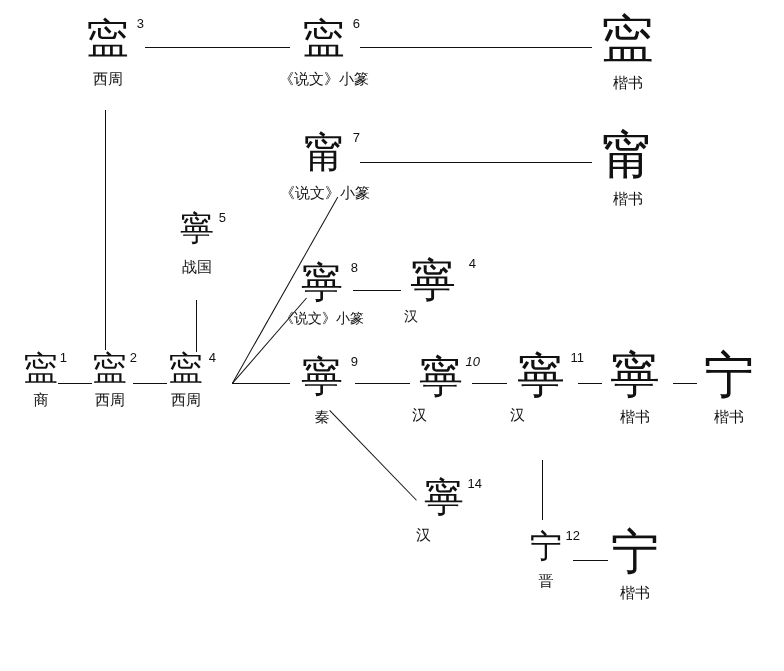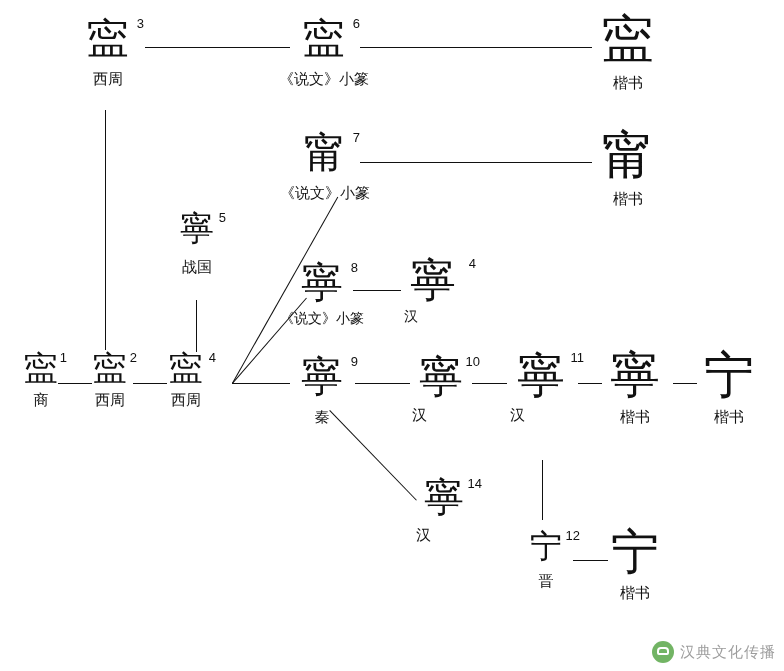--- a/index.html
+++ b/index.html
@@ -209,21 +209,21 @@
   </div>
 
   <div class="node" style="left:294px; top:356px; width:56px;">
     <span class="glyph g-seal">寧</span>
     <span class="idx" style="top:-2px; right:-8px;">9</span>
     <div class="caption" style="margin-top:10px;">秦</div>
   </div>
 
   <div class="node" style="left:412px; top:356px; width:58px;">
     <span class="glyph g-seal" style="font-size:44px;">寧</span>
-    <span class="idx" style="top:-2px; right:-10px;">10</span>
+    <span class="idx" style="top:-2px; right:-10px;font-style:italic;">10</span>
     <div class="caption" style="margin-top:6px; text-align:left;">汉</div>
   </div>
 
   <div class="node" style="left:510px; top:352px; width:62px;">
     <span class="glyph g-kai" style="font-size:48px;">寧</span>
     <span class="idx" style="top:-2px; right:-12px;">11</span>
     <div class="caption" style="margin-top:6px; text-align:left;">汉</div>
   </div>
 
   <div class="node" style="left:604px; top:350px; width:62px;">
@@ -246,18 +246,14 @@
     <span class="glyph g-small" style="font-size:32px;">宁</span>
     <span class="idx" style="top:-2px; right:-6px;">12</span>
     <div class="caption" style="margin-top:10px;">晋</div>
   </div>
 
   <div class="node" style="left:604px; top:528px; width:62px;">
     <span class="glyph g-kai" style="font-size:48px;">宁</span>
     <div class="caption" style="margin-top:8px;">楷书</div>
   </div>
 
-  <div id="watermark">
-    <div id="wm-circle"></div>
-    <div id="wm-text">汉典文化传播</div>
-  </div>
 
 </div>
 
 </body></html>

